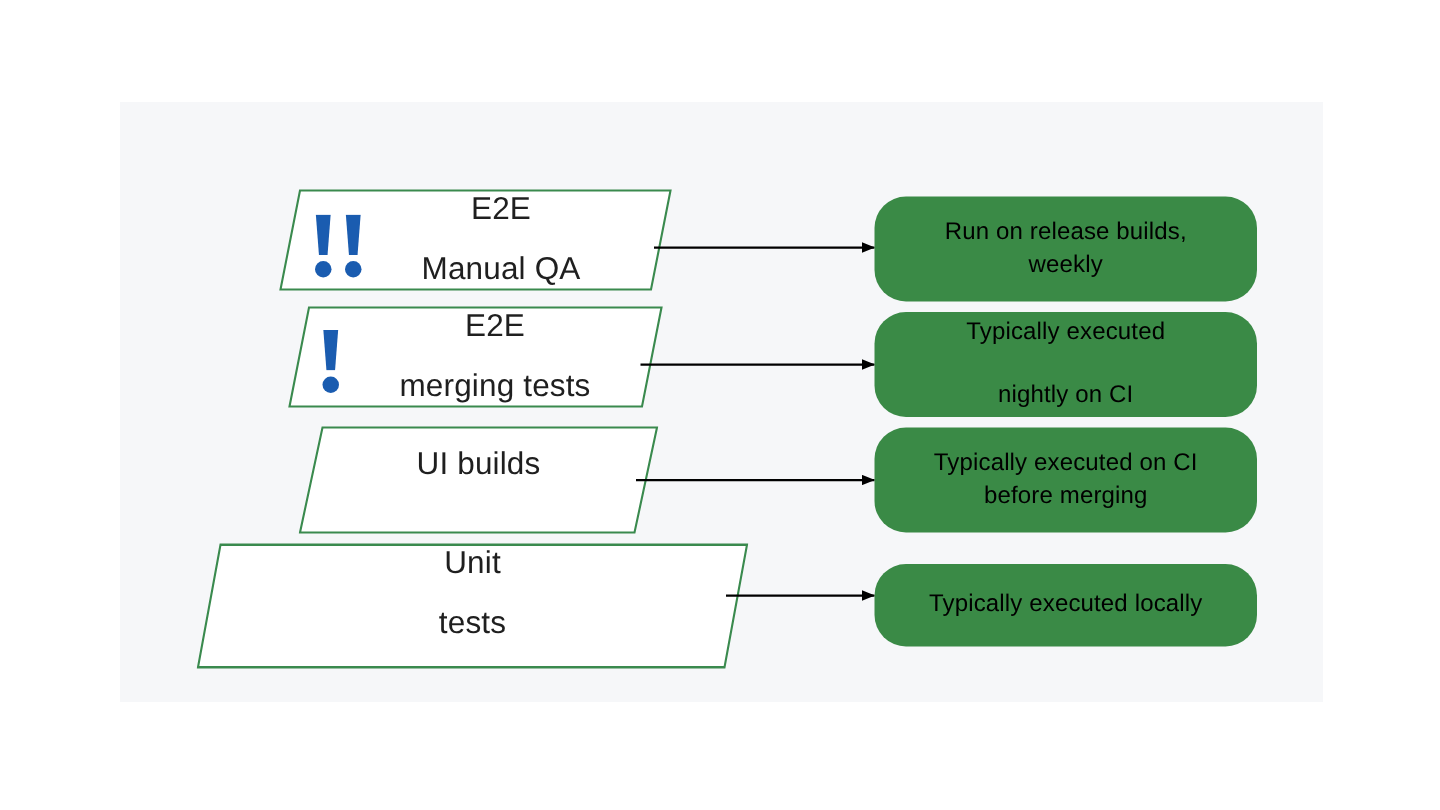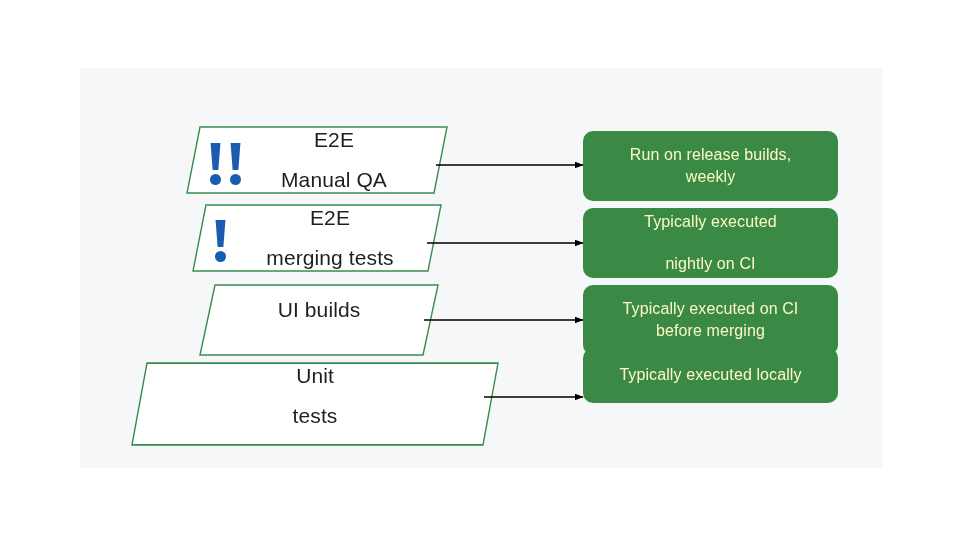--- a/index.html
+++ b/index.html
@@ -104,38 +104,38 @@
     width: 960px;
     height: 540px;
     pointer-events: none;
   }
 
   
   .callout {
     position: absolute;
     box-sizing: border-box;
     background: #3a8a46;
-    border-radius: 10px;
-    color: #fef9c3;
+    border-radius: 21px;
+    color: #000000;
     font-size: 16px;
     line-height: 1.38;
     letter-spacing: 0.1px;
     text-align: center;
     display: flex;
     flex-direction: column;
     align-items: center;
     justify-content: center;
     padding: 6px 14px;
     left: 583px;
     width: 255px;
   }
   .callout-1 { top: 131px; height: 70px; }
   .callout-2 { top: 208px; height: 70px; gap: 20px; }
   .callout-3 { top: 285px; height: 70px; }
-  .callout-4 { top: 348px; height: 55px; }
+  .callout-4 { top: 376px; height: 55px; }
 </style>
 </head>
 <body>
 
 <div id="canvas">
 
   <div class="panel"></div>
 
   <div class="layer layer-1">
     <svg class="shape" viewBox="0 0 262 68" preserveAspectRatio="none">

